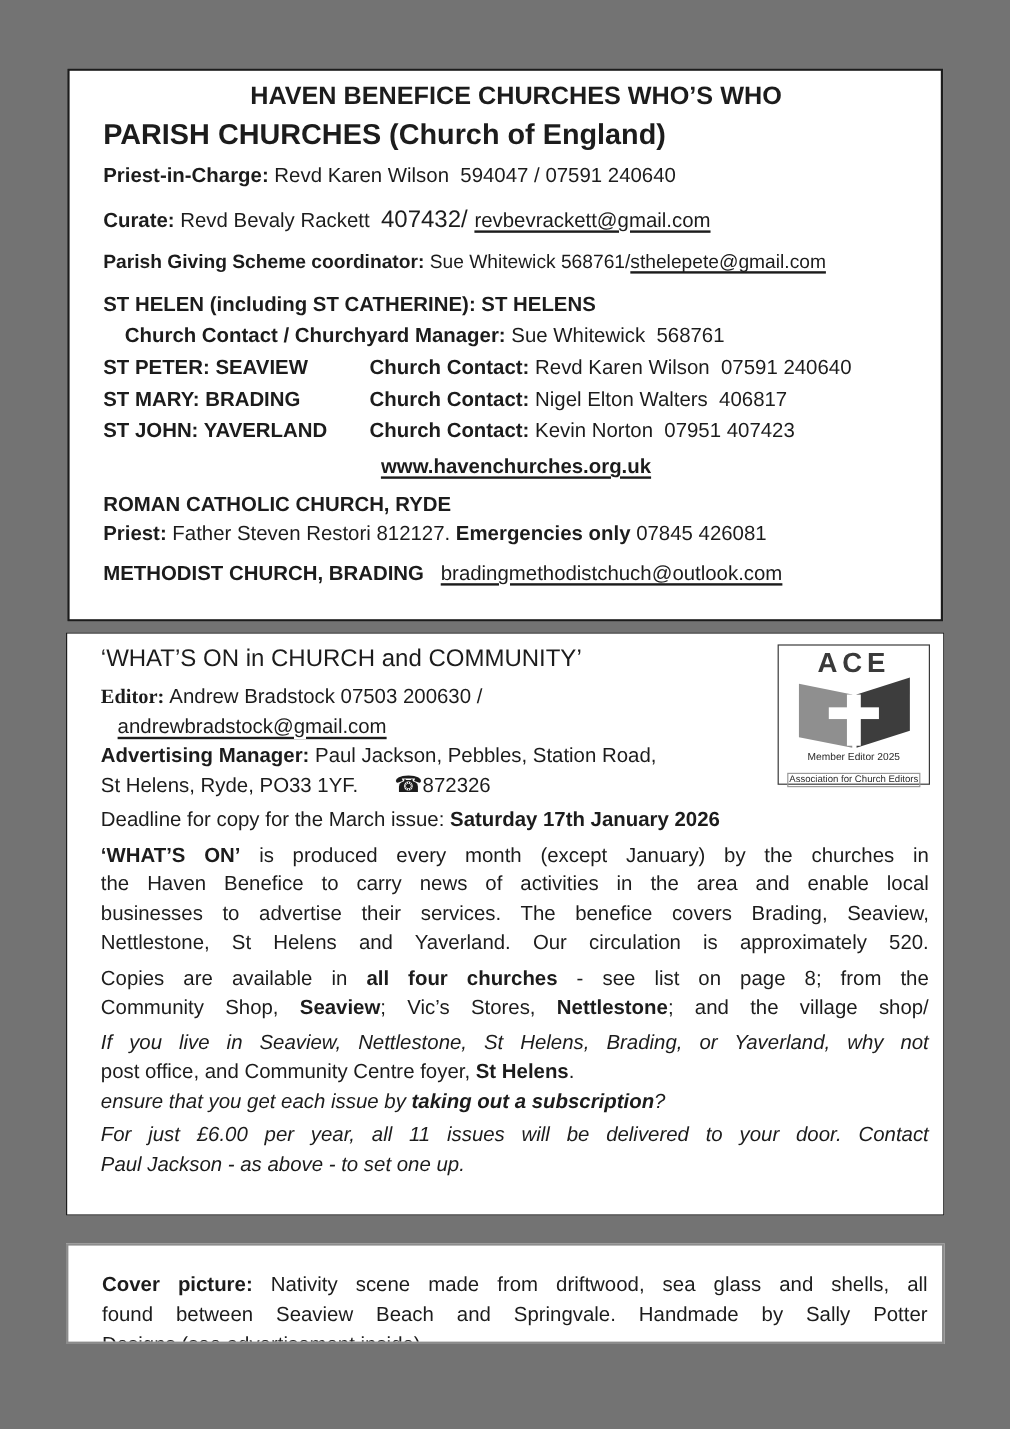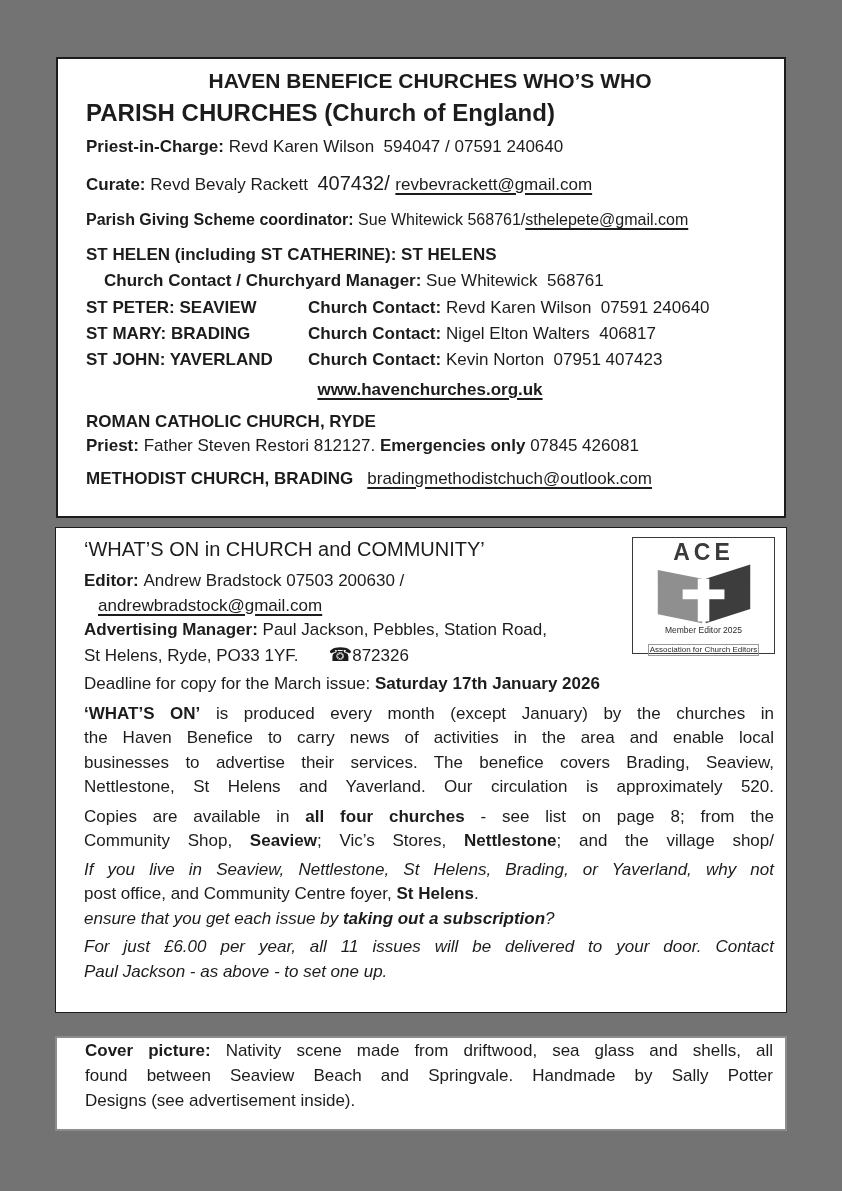--- a/index.html
+++ b/index.html
@@ -4,30 +4,30 @@
 <style>
   html,body{margin:0;padding:0;background:#ffffff;}
   .page{
     position:relative;width:842px;height:1191px;background:#737373;
     font-family:"Liberation Sans","DejaVu Sans",sans-serif;color:#1c1c1c;
     overflow:hidden;
   }
   .box{position:absolute;box-sizing:border-box;background:#ffffff;overflow:hidden;}
   .box1{left:56px;top:57px;width:730px;height:461px;border:2.5px solid #1c1c1c;padding:8px 10px 0 28px;font-size:17px;line-height:24px;}
   .box2{left:55px;top:527px;width:732px;height:486px;border:1.5px solid #1c1c1c;padding:6px 12px 0 28px;font-size:17px;line-height:24.5px;}
-  .box3{left:55px;top:1036px;width:732px;height:95px;border:2px solid #8c8c8c;padding:0 12px 0 28px;font-size:17px;line-height:25px;}
+  .box3{left:55px;top:1036px;width:732px;height:84px;border:2px solid #8c8c8c;padding:20px 12px 0 28px;font-size:17px;line-height:25px;}
   .line{white-space:normal;}
   .u{text-decoration:underline;text-decoration-thickness:1.5px;text-underline-offset:3px;}
   .gap{display:inline-block;height:1px;}
   .jl{text-align:justify;text-align-last:justify;}
   .ital{font-style:italic;}
   .row2 .col-name{display:inline-block;width:222px;font-weight:700;}
   
   .ace{
-    position:absolute;top:9px;right:11px;width:143px;height:117px;
+    position:absolute;top:9px;right:11px;width:127px;height:117px;
     border:1.5px solid #3a3a3a;box-sizing:border-box;text-align:center;background:#fff;
   }
   .ace-title{font-size:23px;font-weight:700;letter-spacing:4px;color:#3a3a3a;line-height:24px;margin-top:2px;}
   .ace-book{display:block;margin:-3px auto 0 auto;}
   .ace-small{font-size:8.5px;line-height:10px;color:#2b2b2b;}
   .ace-small2{font-size:8px;line-height:10px;color:#2b2b2b;border:0.5px solid #9a9a9a;display:inline-block;padding:0 1px;}
 </style>
 </head>
 <body>
 
@@ -59,21 +59,21 @@
         <polygon points="8,10 58,20 58,70 8,60" fill="#8f8f8f"></polygon>
         <polygon points="62,20 112,4 112,54 62,70" fill="#3d3d3d"></polygon>
         <rect x="53" y="20" width="13" height="48" fill="#ffffff"></rect>
         <rect x="36" y="32" width="47" height="11" fill="#ffffff"></rect>
       </svg>
       <div class="ace-small">Member Editor 2025</div>
       <div class="ace-small2">Association for Church Editors</div>
     </div>
     <div>
         <div class="line" style="font-size: 20px; line-height: 30px;"><span style="font-weight: 400;">‘WHAT’S ON in CHURCH and COMMUNITY’</span></div>
-        <div class="line" style="margin-top: 5px;"><span style="font-weight: 700;">Editor: </span><span>Andrew Bradstock 07503 200630 /</span></div>
+        <div class="line" style="margin-top: 5px;"><span style="font-weight: 700; font-family: Liberation Serif, serif;">Editor: </span><span>Andrew Bradstock 07503 200630 /</span></div>
         <div class="line" style="padding-left: 14px;"><span class="u">andrewbradstock@gmail.com</span></div>
         <div class="line"><span style="font-weight: 700;">Advertising Manager: </span><span>Paul Jackson, Pebbles, Station Road,</span></div>
         <div class="line"><span>St Helens, Ryde, PO33 1YF.</span><span class="gap" style="width: 30px;"></span><span style="font-size: 19px;">☎</span><span>872326</span></div>
         <div class="line" style="margin-top: 4px;"><span>Deadline for copy for the March issue: </span><span style="font-weight: 700;">Saturday 17th January 2026</span></div>
         <div class="line jl" style="margin-top: 5px;"><span style="font-weight: 700;">‘WHAT’S ON’</span><span> is produced every month (except January) by the churches in</span></div>
         <div class="line jl"><span>the Haven Benefice to carry news of activities in the area and enable local</span></div>
         <div class="line jl"><span>businesses to advertise their services. The benefice covers Brading, Seaview,</span></div>
         <div class="line jl"><span>Nettlestone, St Helens and Yaverland. Our circulation is approximately 520.</span></div>
         <div class="line jl" style="margin-top: 5px;"><span>Copies are available in </span><span style="font-weight: 700;">all four churches</span><span> - see list on page 8; from the</span></div>
         <div class="line jl"><span>Community Shop, </span><span style="font-weight: 700;">Seaview</span><span>; Vic’s Stores, </span><span style="font-weight: 700;">Nettlestone</span><span>; and the village shop/</span></div>

